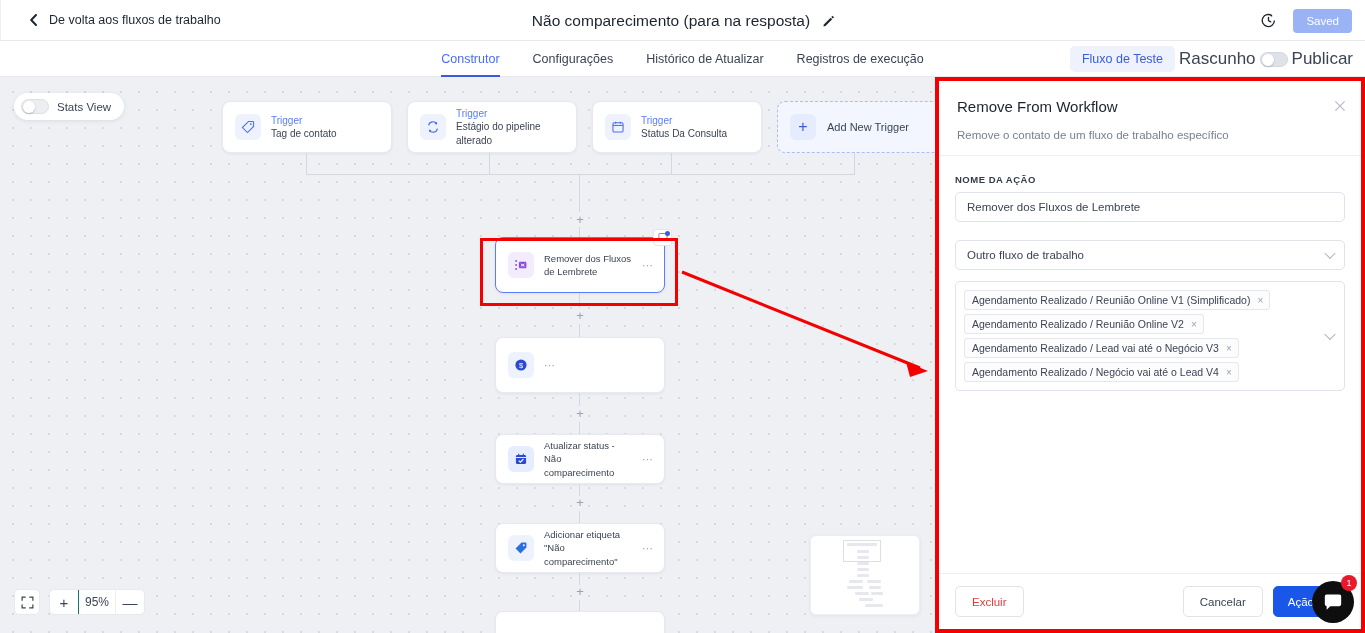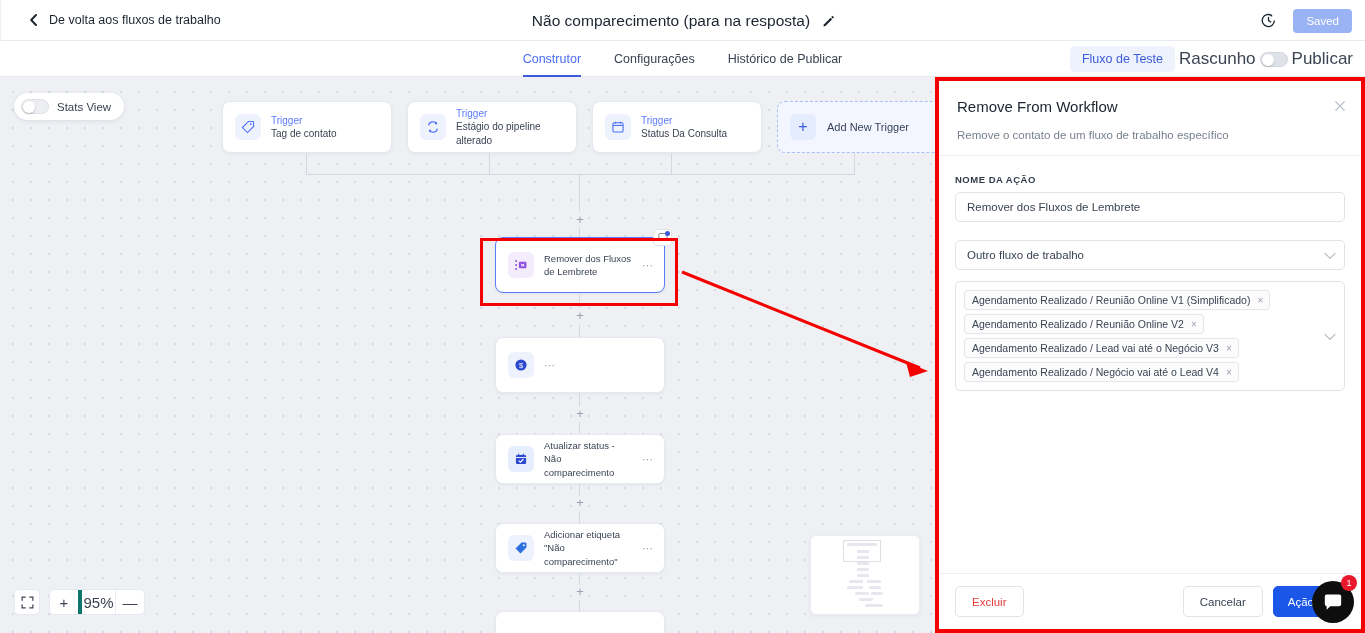--- a/index.html
+++ b/index.html
@@ -190,22 +190,22 @@
     border: 1px solid #e6e9ef; display: flex; align-items: stretch;
     overflow: hidden;
   }
   .zoom-btn {
     width: 28px; display: flex; align-items: center; justify-content: center;
     font-size: 15px; color: #3b4453; cursor: pointer; background: none;
     border: none; font-family: inherit;
   }
   .zoom-val {
     min-width: 38px; display: flex; align-items: center; justify-content: center;
-    font-size: 15px; color: #3b4453;
-    border-left: 4px solid #0f766e; border-right: 1px solid #eceef2;
+    font-size: 12px; color: #3b4453;
+    border-left: 1px solid #0f766e; border-right: 1px solid #eceef2;
   }
 
   
   .panel {
     position: absolute; right: 0; top: 77px; width: 430px; height: 556px;
     background: #fff; display: flex; flex-direction: column;
     border: 4px solid #f50000;
   }
   .panel-head { padding: 17px 18px 14px 18px; border-bottom: 1px solid #edeff3; position: relative; }
   .panel-title { font-size: 15px; color: #1c2430; }
@@ -320,21 +320,24 @@
 
   <div class="tabbar">
     <div class="tabs">
       <div class="tab active">
           <span>Construtor</span>
         </div>
       <div class="tab">
           <span>Configurações</span>
         </div>
       <div class="tab">
-          <span>Histórico de Publicar</span>
+          <span>Histórico de Atualizar</span>
+        </div>
+      <div class="tab">
+          <span>Registros de execução</span>
         </div>
     </div>
     <div class="tabbar-right">
       <button class="test-flow-btn">Fluxo de Teste</button>
       <span class="pub-label">Rascunho</span>
       <div class="pub-toggle">
           <span class="knob"></span>
         </div>
       <span class="pub-label">Publicar</span>
     </div>

